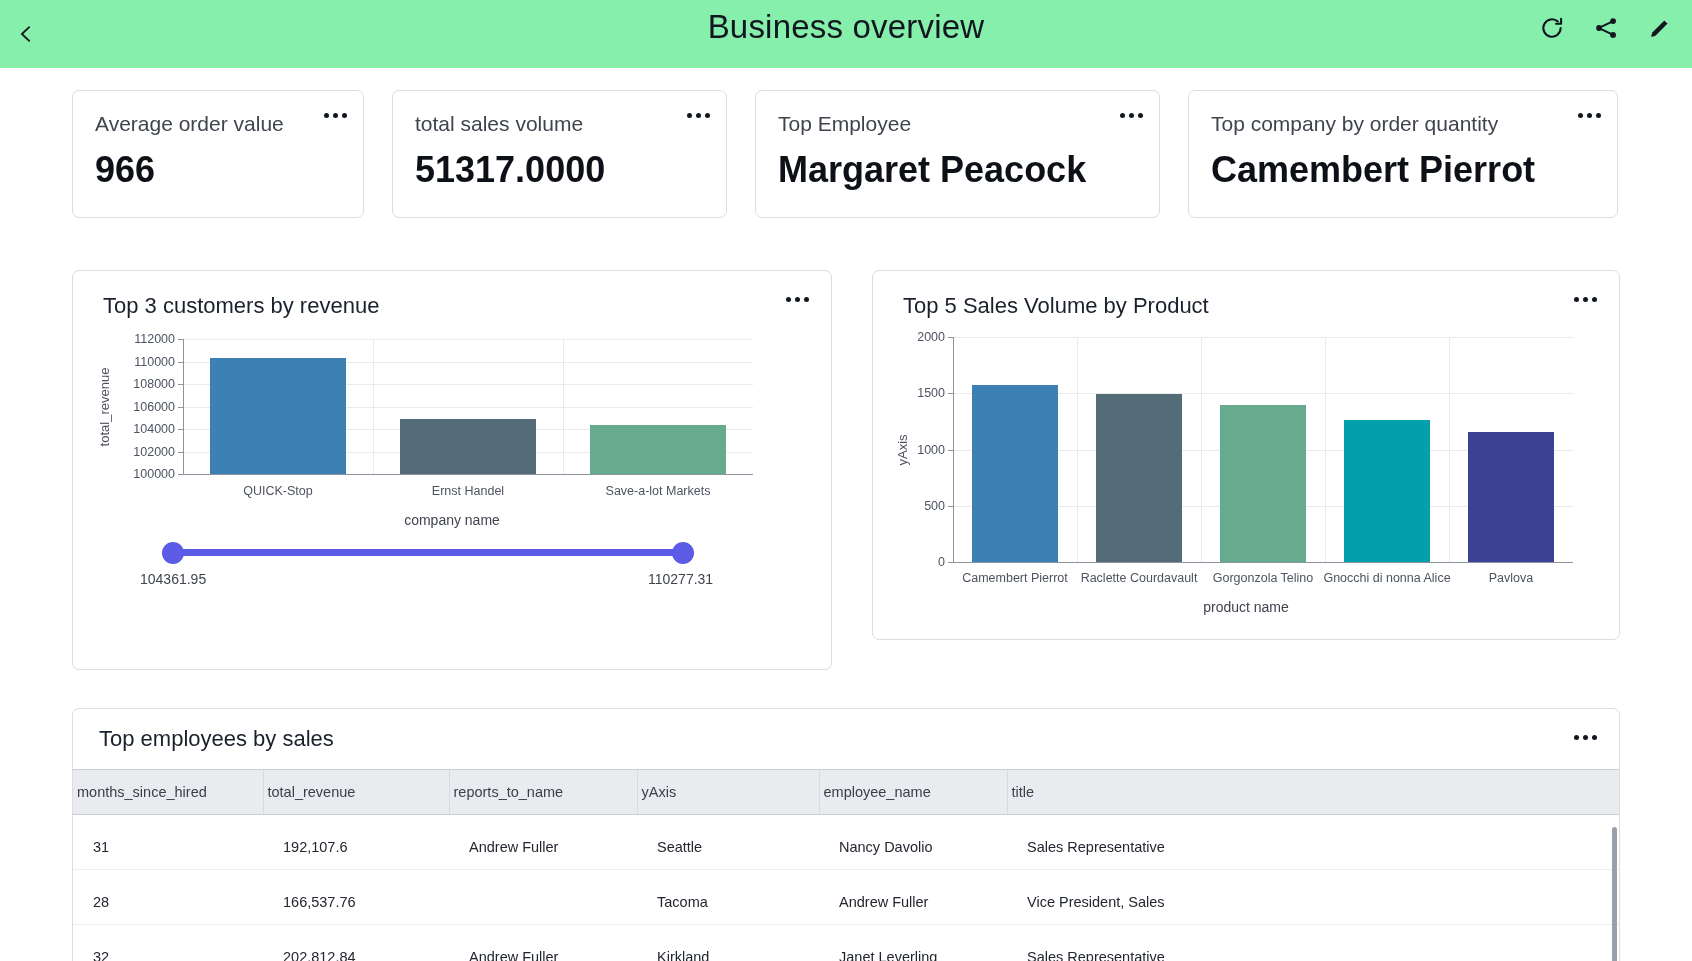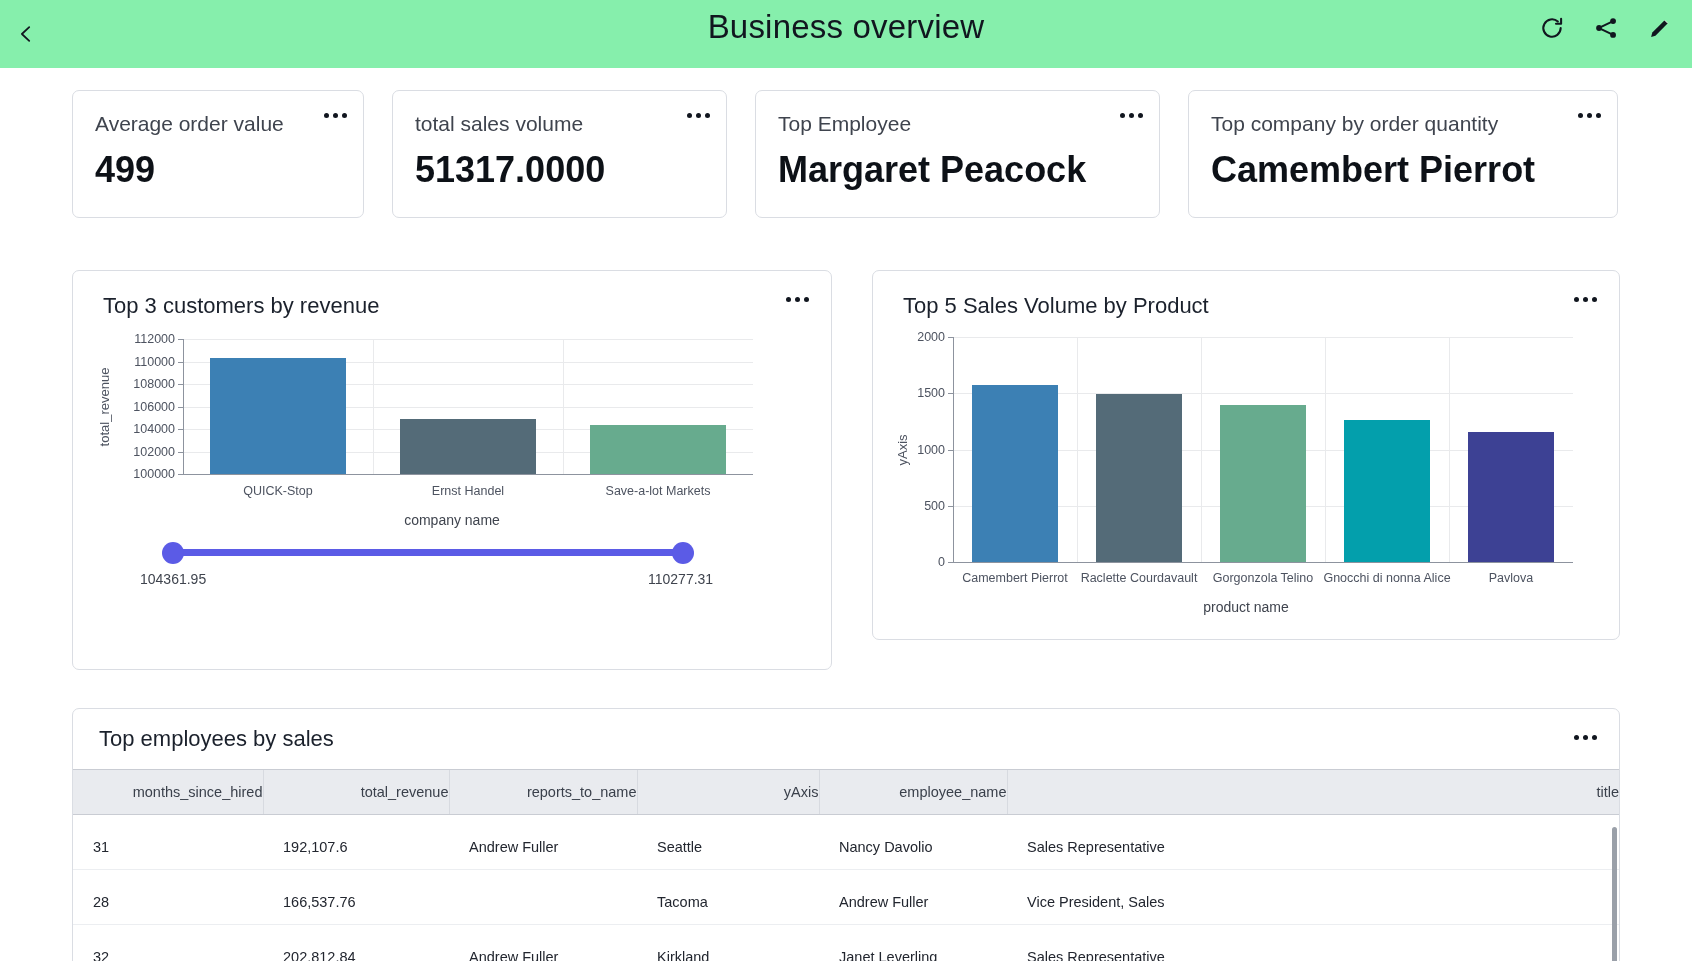--- a/index.html
+++ b/index.html
@@ -216,25 +216,25 @@
   .table-panel .dots { top: 26px; right: 22px; }
   table {
     width: 100%;
     border-collapse: collapse;
     table-layout: fixed;
   }
   thead th {
     background: #e9ebef;
     border-top: 1px solid #c9ccd3;
     border-bottom: 1px solid #c9ccd3;
-    text-align: right;
+    text-align: left;
     font-weight: 400;
     font-size: 14.5px;
     color: #3a404b;
-    padding: 14px 0 14px 20px;
+    padding: 14px 0 14px 4px;
   }
   thead th + th { border-left: 1px solid #d7dae0; }
   tbody td {
     font-size: 14.5px;
     color: #22262f;
     padding: 24px 0 14px 20px;
     border-bottom: 1px solid #eceef1;
     white-space: nowrap;
     overflow: hidden;
     text-overflow: ellipsis;
@@ -286,21 +286,21 @@
         <path d="M16.3 4.8 L19.2 7.7" stroke="#ffffff" stroke-width="0.8"></path>
       </svg>
     </span>
   </div>
 </div>
 
 <div class="kpi-row">
 
   <div class="card kpi kpi-1">
     <div class="kpi-title">Average order value</div>
-    <div class="kpi-value">499</div>
+    <div class="kpi-value">966</div>
     <div class="dots">
         <i></i>
         <i></i>
         <i></i>
       </div>
   </div>
 
   <div class="card kpi kpi-2">
     <div class="kpi-title">total sales volume</div>
     <div class="kpi-value">51317.0000</div>

